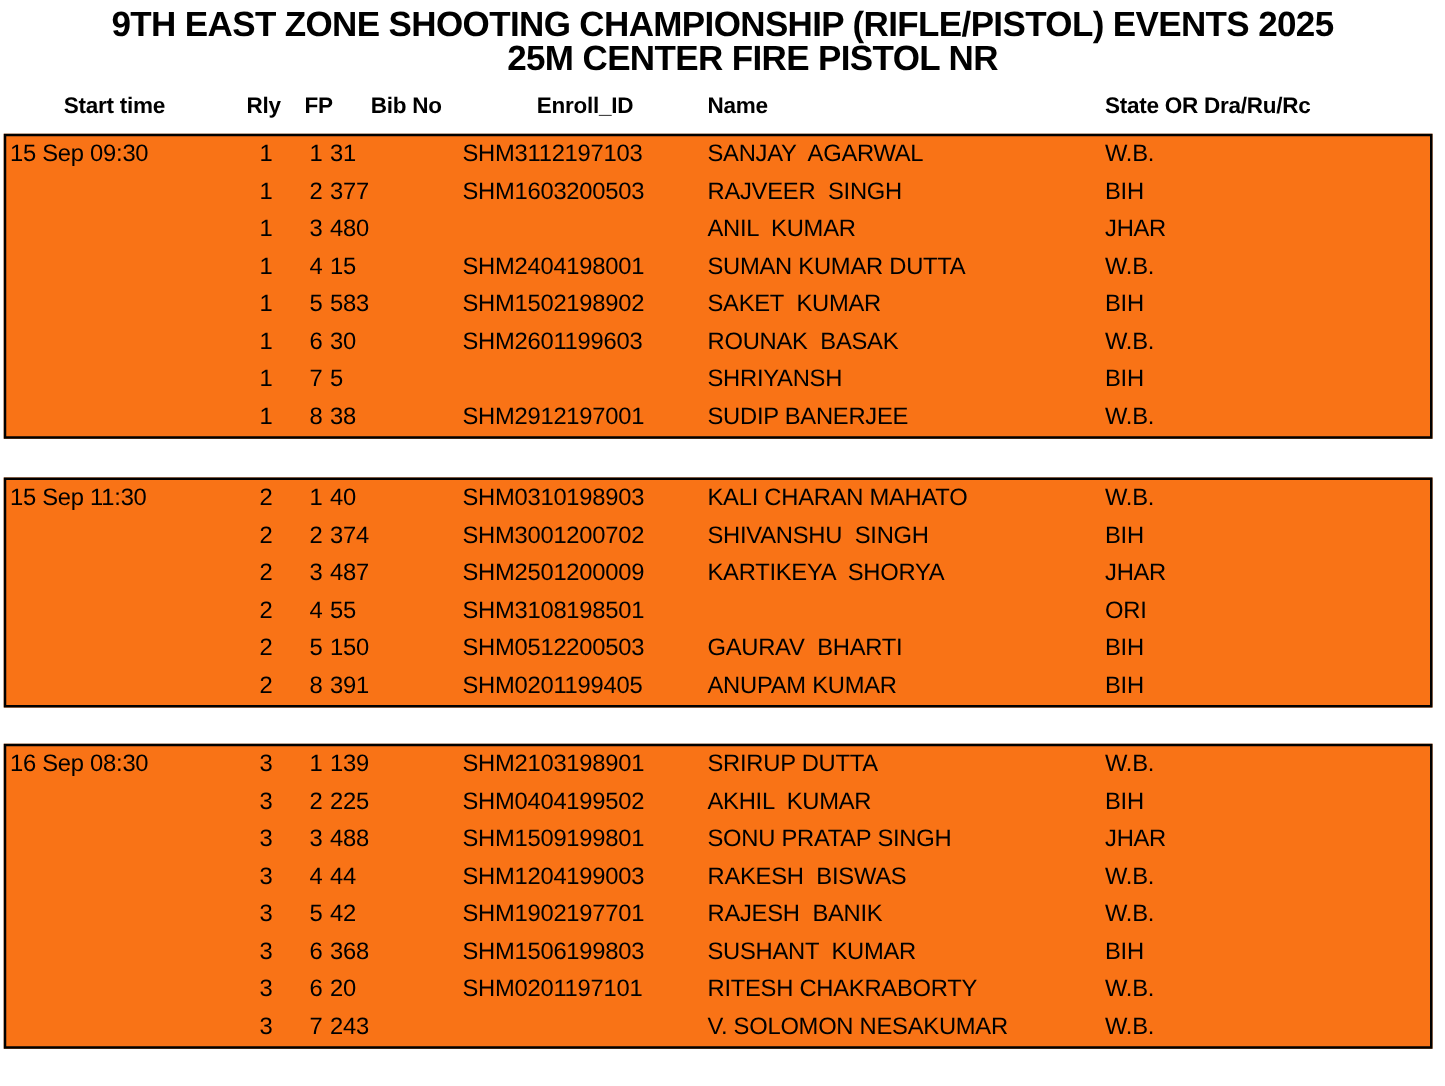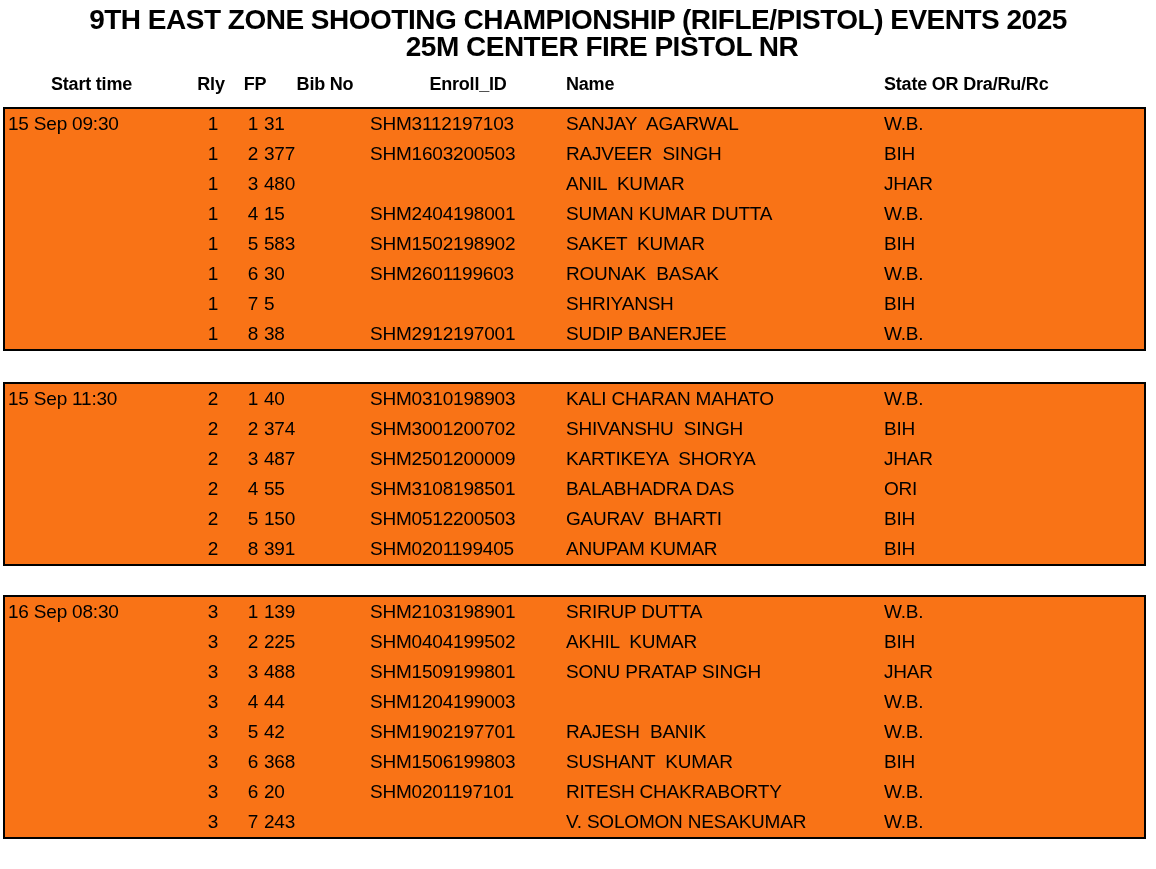--- a/index.html
+++ b/index.html
@@ -192,21 +192,20 @@
           <span class="c-bib">487</span>
           <span class="c-enroll">SHM2501200009</span>
           <span class="c-name">KARTIKEYA  SHORYA</span>
           <span class="c-state">JHAR</span>
         </div>
         <div class="row">
           <span class="c-rly">2</span>
           <span class="c-fp">4</span>
           <span class="c-bib">55</span>
           <span class="c-enroll">SHM3108198501</span>
-          <span class="c-name">BALABHADRA DAS</span>
           <span class="c-state">ORI</span>
         </div>
         <div class="row">
           <span class="c-rly">2</span>
           <span class="c-fp">5</span>
           <span class="c-bib">150</span>
           <span class="c-enroll">SHM0512200503</span>
           <span class="c-name">GAURAV  BHARTI</span>
           <span class="c-state">BIH</span>
         </div>
@@ -243,20 +242,21 @@
           <span class="c-bib">488</span>
           <span class="c-enroll">SHM1509199801</span>
           <span class="c-name">SONU PRATAP SINGH</span>
           <span class="c-state">JHAR</span>
         </div>
         <div class="row">
           <span class="c-rly">3</span>
           <span class="c-fp">4</span>
           <span class="c-bib">44</span>
           <span class="c-enroll">SHM1204199003</span>
+          <span class="c-name">RAKESH  BISWAS</span>
           <span class="c-state">W.B.</span>
         </div>
         <div class="row">
           <span class="c-rly">3</span>
           <span class="c-fp">5</span>
           <span class="c-bib">42</span>
           <span class="c-enroll">SHM1902197701</span>
           <span class="c-name">RAJESH  BANIK</span>
           <span class="c-state">W.B.</span>
         </div>

